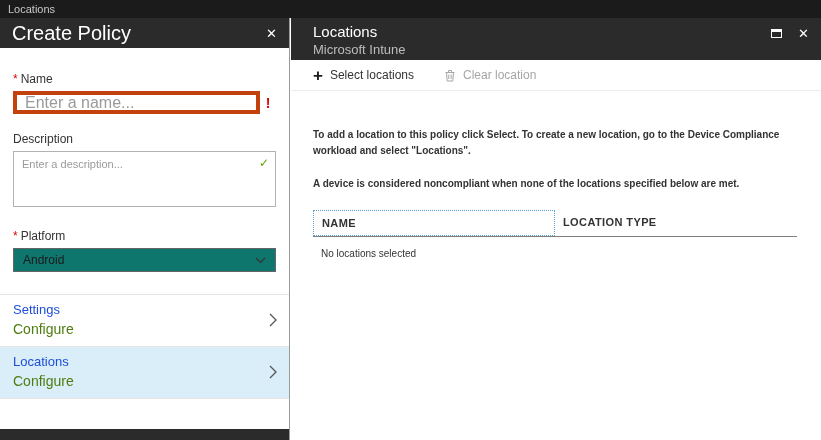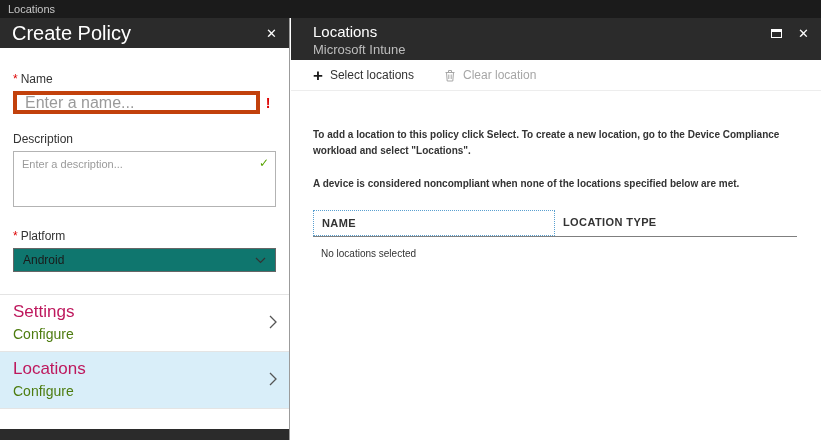--- a/index.html
+++ b/index.html
@@ -61,21 +61,21 @@
   }
 
   
   .nav { border-top:1px solid #e4e4e4; margin-top:14px; }
   .nav-row {
     display:flex; align-items:center; padding:7px 12px 9px 13px;
     border-bottom:1px solid #e4e4e4; cursor:pointer; min-height:47px;
   }
   .nav-row.selected { background:#d9eef9; }
   .nav-row .nav-text { flex:1; }
-  .nav-label { font-size:17px; color:#be185d; margin-bottom:4px; }
+  .nav-label { font-size:13px; color:#1d4ed8; margin-bottom:4px; }
   .nav-value { font-size:14px; color:#4d7c0f; }
   .chev { flex:0 0 auto; }
 
   .left-footer {
     position:absolute; bottom:0; left:0; right:0; height:11px; background:#2b2b2b;
   }
 
   
   .blade-right {
     position:absolute; top:18px; left:291px; right:0; bottom:0; background:#fff;

